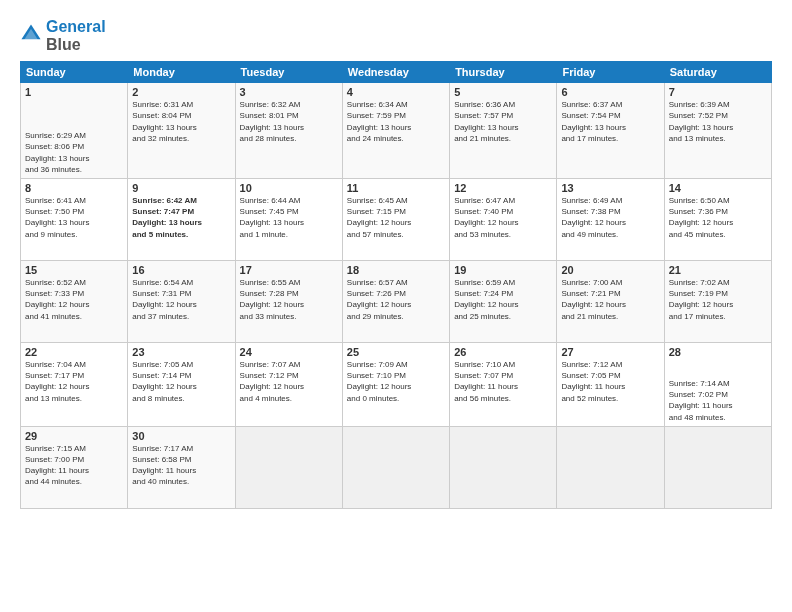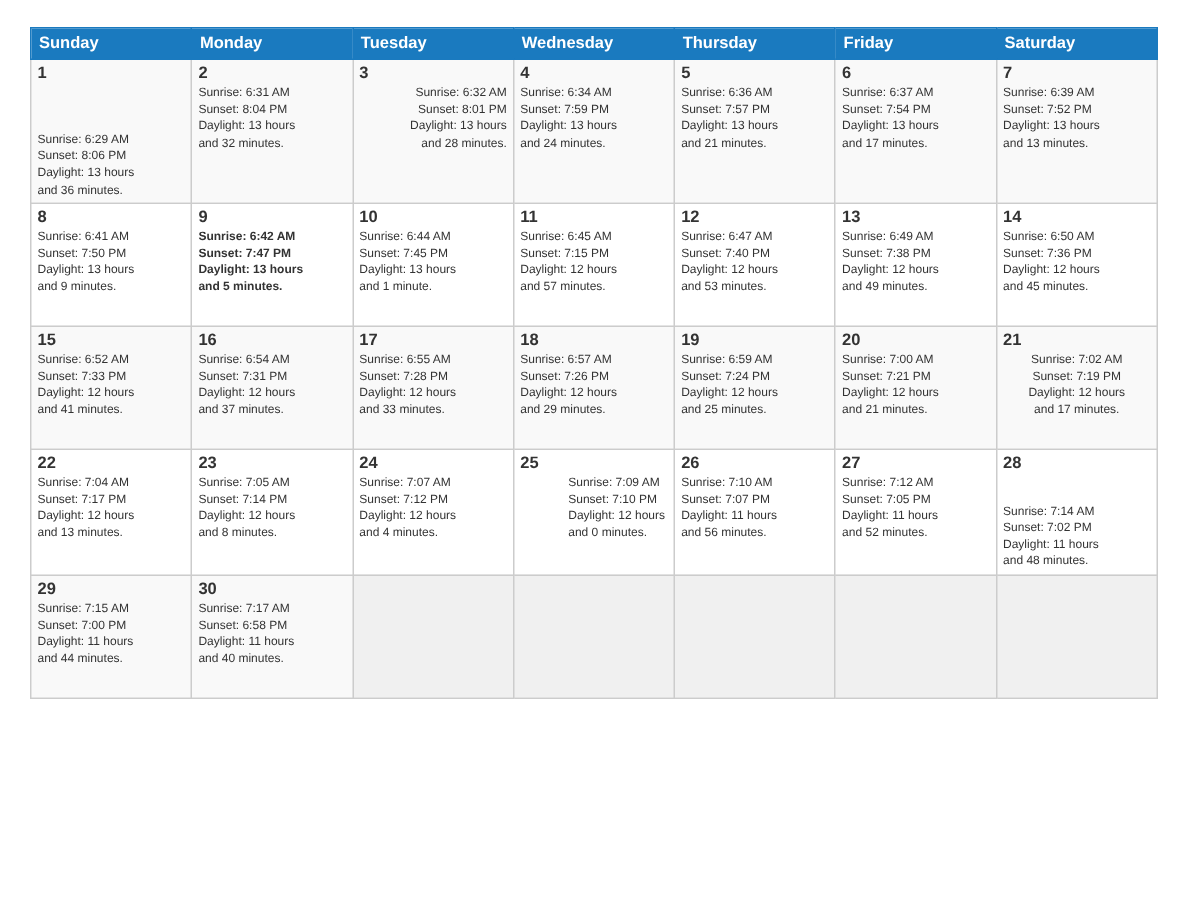--- a/index.html
+++ b/index.html
@@ -95,20 +95,35 @@
       color: #333;
     }
     .empty-cell {
       background: #f0f0f0 !important;
     }
   </style>
 </head>
 <body>
 
 <div class="page">
+  <div class="header">
+    <div class="logo">
+      <svg class="logo-icon" viewBox="0 0 30 30" xmlns="http://www.w3.org/2000/svg">
+        <polygon points="15,2 28,22 2,22" fill="#1a7abf"></polygon>
+        <polygon points="15,8 25,24 5,24" fill="#fff" opacity="0.3"></polygon>
+      </svg>
+      <div class="logo-text">
+        <span>General</span><br><span style="color:#555">Blue</span>
+      </div>
+    </div>
+    <div class="title-block">
+      <div class="cal-title"></div>
+      <div class="cal-subtitle"></div>
+    </div>
+  </div>
 
   <table>
     <thead>
       <tr id="header-row">
           <th>Sunday</th>
           <th>Monday</th>
           <th>Tuesday</th>
           <th>Wednesday</th>
           <th>Thursday</th>
           <th>Friday</th>
@@ -126,21 +141,21 @@
           </td>
           <td>
             <span class="day-num">2</span>
             <div class="day-info" style="white-space: pre-line;">Sunrise: 6:31 AM
 Sunset: 8:04 PM
 Daylight: 13 hours
 and 32 minutes.</div>
           </td>
           <td>
             <span class="day-num">3</span>
-            <div class="day-info" style="white-space: pre-line; text-align: right;">Sunrise: 6:32 AM
+            <div class="day-info" style="white-space: pre-line;">Sunrise: 6:32 AM
 Sunset: 8:01 PM
 Daylight: 13 hours
 and 28 minutes.</div>
           </td>
           <td>
             <span class="day-num">4</span>
             <div class="day-info" style="white-space: pre-line;">Sunrise: 6:34 AM
 Sunset: 7:59 PM
 Daylight: 13 hours
 and 24 minutes.</div>
@@ -256,21 +271,21 @@
           </td>
           <td>
             <span class="day-num">20</span>
             <div class="day-info" style="white-space: pre-line;">Sunrise: 7:00 AM
 Sunset: 7:21 PM
 Daylight: 12 hours
 and 21 minutes.</div>
           </td>
           <td>
             <span class="day-num">21</span>
-            <div class="day-info" style="white-space: pre-line; text-align: center;">Sunrise: 7:02 AM
+            <div class="day-info" style="white-space: pre-line;">Sunrise: 7:02 AM
 Sunset: 7:19 PM
 Daylight: 12 hours
 and 17 minutes.</div>
           </td>
         </tr>
         <tr>
           <td>
             <span class="day-num">22</span>
             <div class="day-info" style="white-space: pre-line;">Sunrise: 7:04 AM
 Sunset: 7:17 PM
@@ -286,21 +301,21 @@
           </td>
           <td>
             <span class="day-num">24</span>
             <div class="day-info" style="white-space: pre-line;">Sunrise: 7:07 AM
 Sunset: 7:12 PM
 Daylight: 12 hours
 and 4 minutes.</div>
           </td>
           <td>
             <span class="day-num">25</span>
-            <div class="day-info" style="white-space: pre-line; margin-left: 32px;">Sunrise: 7:09 AM
+            <div class="day-info" style="white-space: pre-line;">Sunrise: 7:09 AM
 Sunset: 7:10 PM
 Daylight: 12 hours
 and 0 minutes.</div>
           </td>
           <td>
             <span class="day-num">26</span>
             <div class="day-info" style="white-space: pre-line;">Sunrise: 7:10 AM
 Sunset: 7:07 PM
 Daylight: 11 hours
 and 56 minutes.</div>

